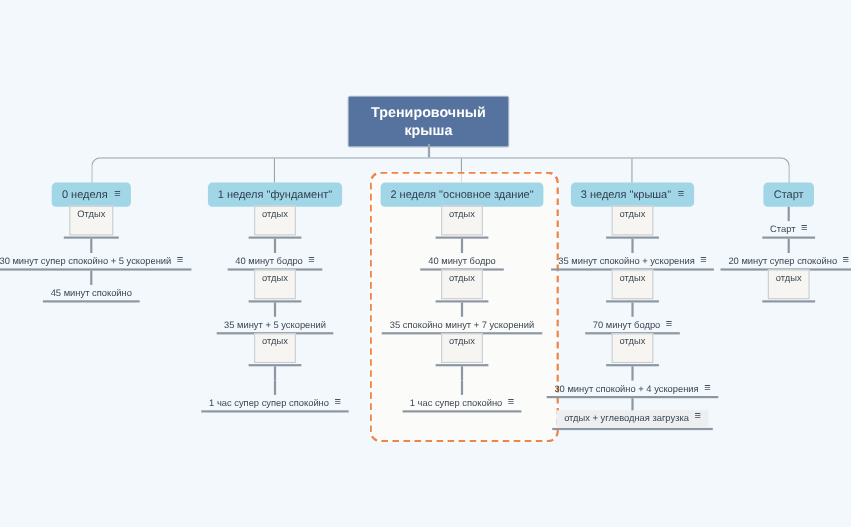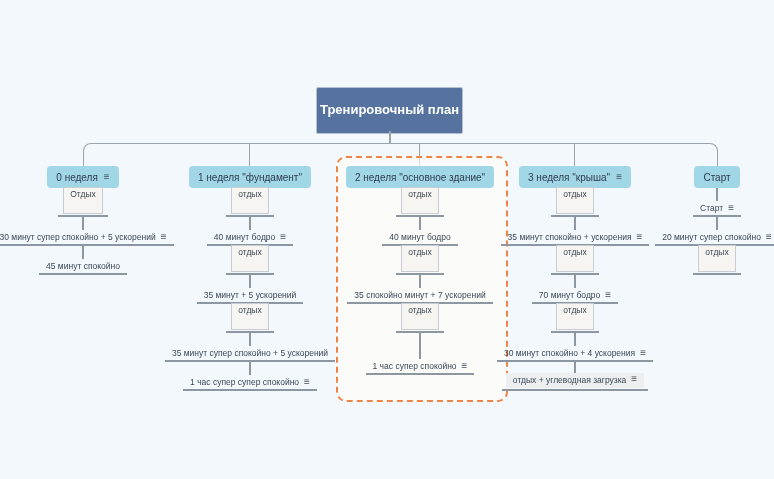--- a/index.html
+++ b/index.html
@@ -57,21 +57,21 @@
   }
   .nlabel{display:inline-block;}
   .notes{font-size:10px;line-height:9px;color:var(--icon);font-weight:bold;transform:translateY(-1px);}
 </style>
 </head>
 <body>
 
 <div id="stage">
   <div class="highlight"></div>
 
-  <div class="root-node">Тренировочный план</div>
+  <div class="root-node">Тренировочный крыша</div>
   <div class="stub"></div>
   <div class="bracket"></div>
   <div class="drop" style="left:249px;"></div>
   <div class="drop" style="left:419px;"></div>
   <div class="drop" style="left:574px;"></div>
 
   <div>
       <div class="column" style="left: 0px; width: 166px;">
         <div class="header">
           <span class="hlabel">0 неделя</span>
@@ -110,23 +110,20 @@
         </div>
         <div class="vline"></div>
         <div class="node underline">
           <span class="nlabel">35 минут + 5 ускорений</span>
         </div>
         <div class="vline"></div>
         <div class="node boxed">
           <span class="boxinner">отдых</span>
         </div>
         <div class="vline"></div>
-        <div class="node underline">
-          <span class="nlabel">35 минут супер спокойно + 5 ускорений</span>
-        </div>
         <div class="vline"></div>
         <div class="node underline">
           <span class="nlabel">1 час супер супер спокойно</span>
           <span class="notes">≡</span>
         </div>
       </div>
       <div class="column" style="left: 338px; width: 164px;">
         <div class="header">
           <span class="hlabel">2 неделя "основное здание"</span>
         </div>

